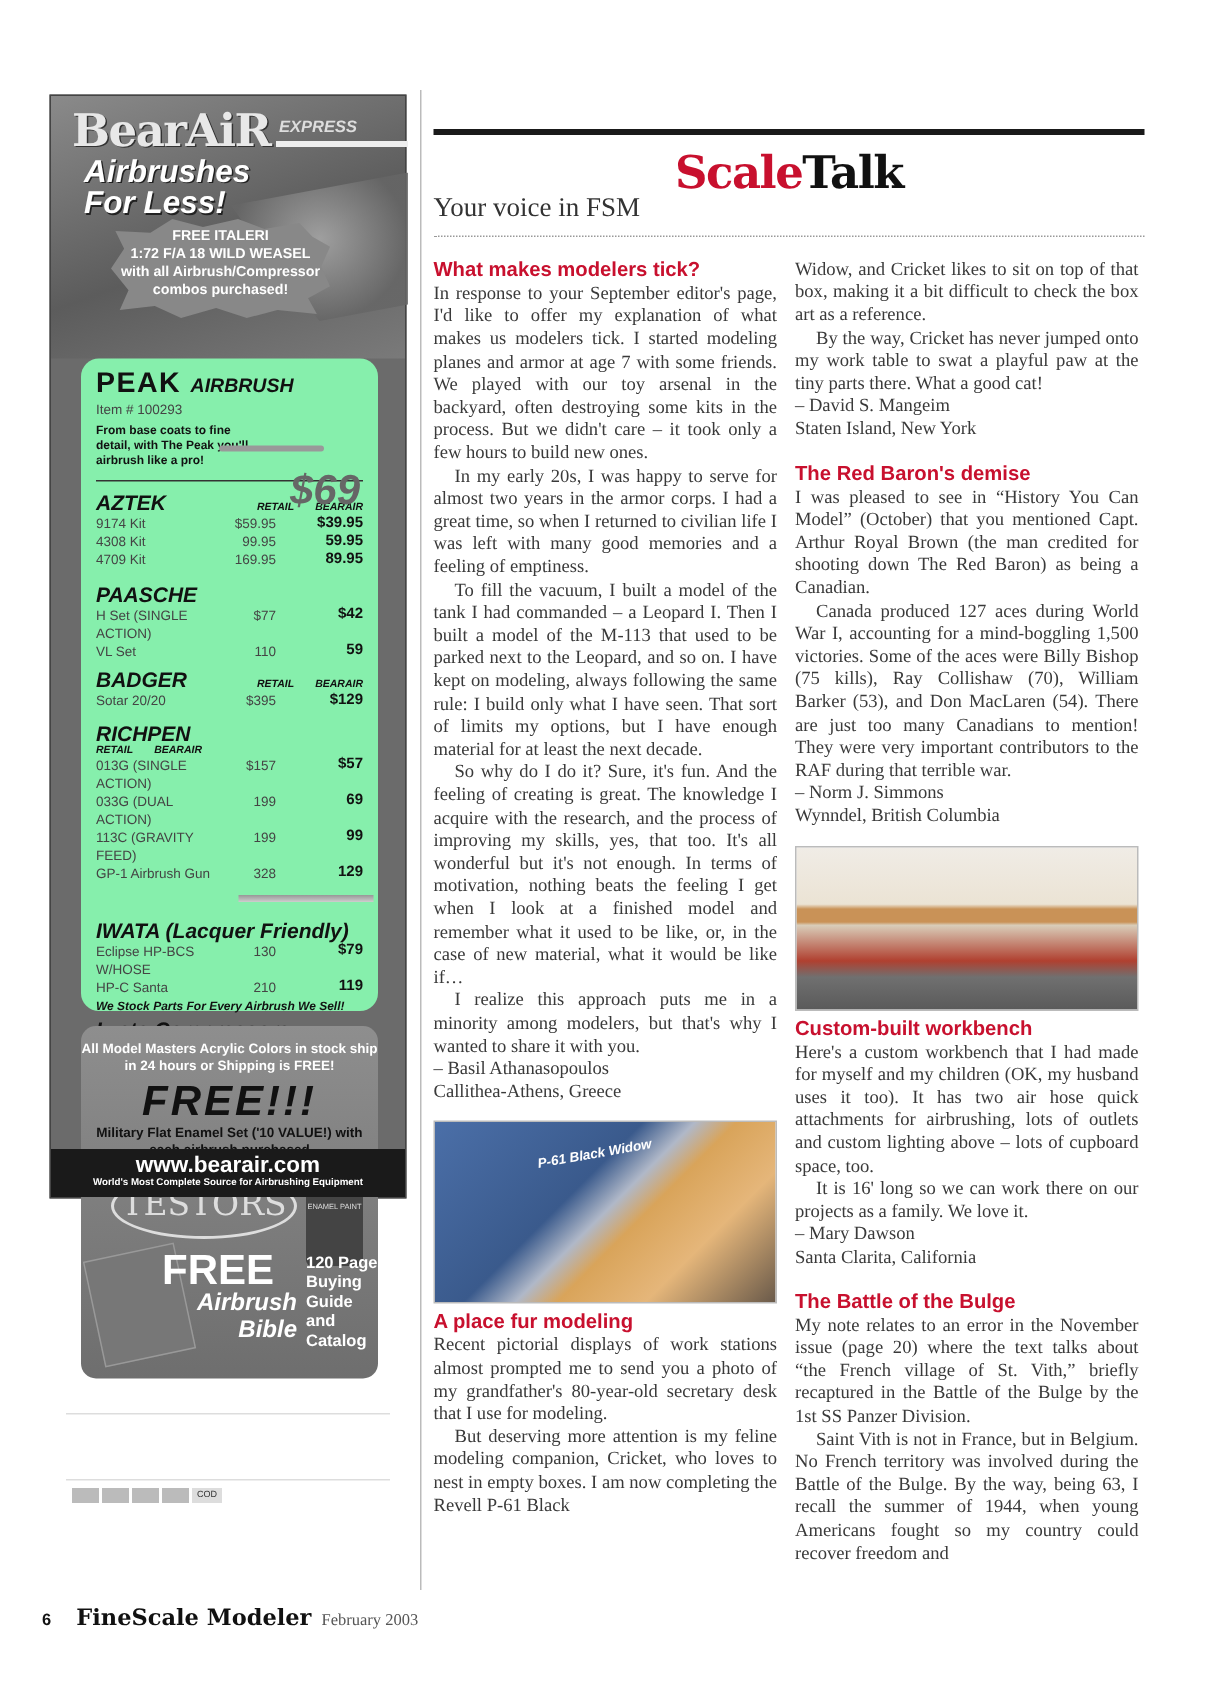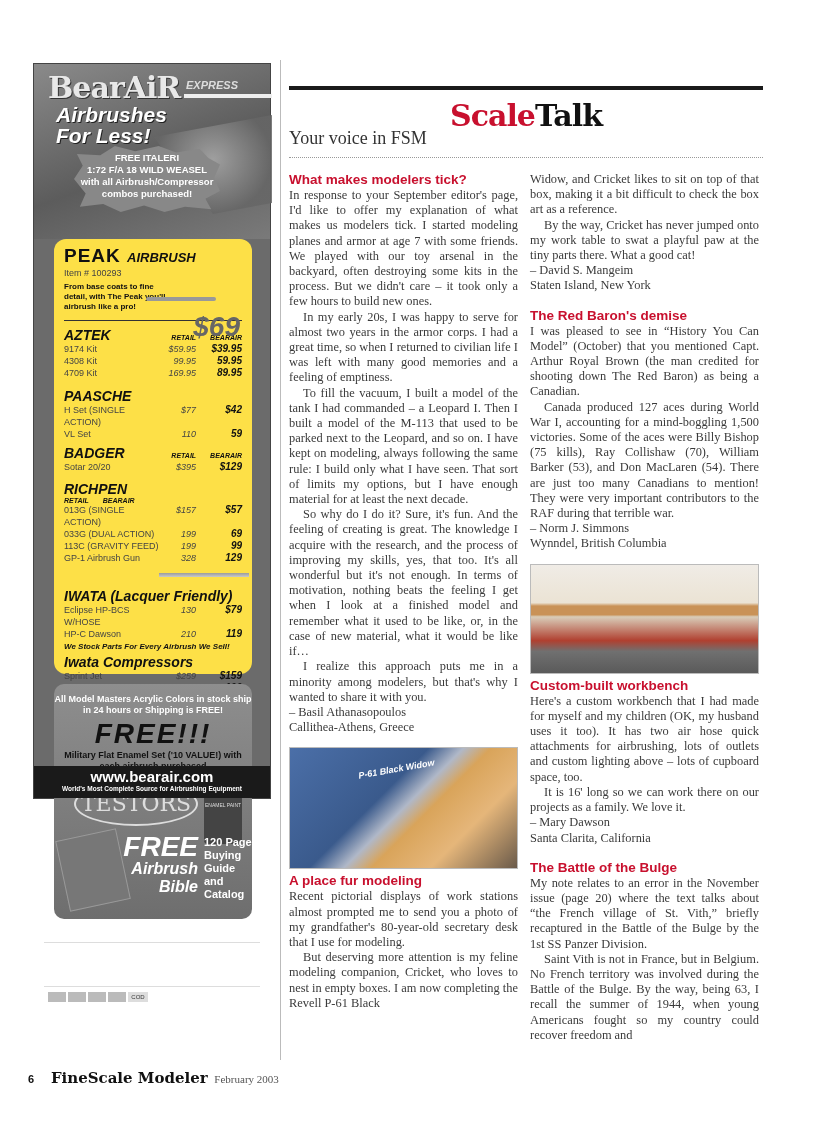--- a/index.html
+++ b/index.html
@@ -8,46 +8,46 @@
   
   .ad { position:absolute; left:33px; top:63px; width:238px; height:736px; background:#6b6b6b; border:1px solid #444; box-sizing:border-box; font-family:"Liberation Sans", sans-serif; color:#111; }
   .ad-header { height:175px; position:relative; background:linear-gradient(160deg,#8a8a8a 0%,#5c5c5c 55%,#7a7a7a 100%); }
   .logo { position:absolute; left:14px; top:6px; font-family:"DejaVu Serif", serif; font-size:30px; font-weight:bold; color:#e8e8e8; letter-spacing:-1px; text-shadow:1px 1px 0 #333; }
   .express { position:absolute; left:152px; top:15px; font-size:11px; font-weight:bold; font-style:italic; color:#ddd; }
   .express-bar { position:absolute; left:150px; top:30px; width:88px; height:4px; background:#eee; }
   .tagline { position:absolute; left:22px; top:40px; font-size:21px; font-weight:bold; font-style:italic; color:#fff; line-height:21px; text-shadow:1px 1px 0 #222; }
   .jet { position:absolute; left:120px; top:40px; width:118px; height:110px; background:radial-gradient(ellipse at 50% 50%,#aaa,#666 70%); clip-path:polygon(0 30%,100% 10%,100% 90%,50% 100%,20% 60%); opacity:.85; }
   .starburst { position:absolute; left:40px; top:82px; width:146px; height:66px; background:#888; clip-path:polygon(0 50%,6% 30%,2% 12%,18% 14%,28% 0,42% 8%,58% 0,70% 10%,86% 4%,92% 18%,100% 28%,96% 48%,100% 68%,90% 80%,94% 96%,76% 92%,62% 100%,48% 90%,32% 100%,20% 88%,4% 92%,8% 72%); }
   .starburst-text { position:absolute; left:38px; top:88px; width:150px; text-align:center; font-size:9.5px; font-weight:bold; color:#fff; line-height:12px; }
-  .panel { position:absolute; left:20px; width:198px; background:#fde047; border-radius:12px; }
+  .panel { position:absolute; left:20px; width:198px; background:#86efac; border-radius:12px; }
   .panel1 { top:148px; height:460px; padding:0 10px; box-sizing:border-box; }
   .peak { margin-top:6px; font-size:19px; font-weight:bold; letter-spacing:1px; }
   .peak i { font-size:13px; letter-spacing:0; }
   .peak-item { font-size:9px; color:#444; margin-top:1px; }
   .peak-desc { font-size:8px; font-weight:bold; line-height:10px; margin-top:4px; width:115px; }
   .peak-price { position:absolute; right:12px; top:72px; font-size:28px; font-weight:bold; font-style:italic; color:#666; }
   .brush1 { position:absolute; left:92px; top:58px; width:70px; height:4px; background:#999; border-radius:2px; }
   .divider { height:1px; background:#333; margin:8px 0 6px; }
   .brand { font-size:14px; font-weight:bold; font-style:italic; display:flex; justify-content:space-between; align-items:baseline; margin-top:5px; }
   .brand .cols { font-size:7px; display:flex; gap:14px; }
   .row { display:flex; justify-content:space-between; font-size:9px; line-height:12px; color:#444; }
-  .row .r { display:flex; gap:12px;font-style:italic; }
+  .row .r { display:flex; gap:24px; }
   .row .ret { width:36px; text-align:right; }
   .row .bear { width:34px; text-align:right; font-weight:bold; color:#111; font-size:10px; }
   .note { font-size:8px; font-weight:bold; font-style:italic; margin-top:2px; line-height:9px; }
   .brush-img { height:22px; margin-left:95px; width:90px; background:linear-gradient(180deg,transparent 40%,#999 40%,#ccc 60%,transparent 60%); }
   .promo { position:absolute; left:20px; top:615px; width:198px; height:300px; background:linear-gradient(180deg,#8e8e8e,#6e6e6e); border-radius:10px; text-align:center; color:#fff; }
   .promo-l1 { font-size:9px; font-weight:bold; margin-top:10px; line-height:11px; }
   .free { font-size:28px; font-weight:bold; font-style:italic; color:#111; letter-spacing:2px; margin-top:2px; }
   .promo-l2 { font-size:9px; font-weight:bold; color:#111; line-height:11px; }
   .testors { margin:10px auto 0 20px; width:120px; height:40px; border:2px solid #ddd; border-radius:50%; font-family:"DejaVu Serif", serif; font-size:22px; color:#ddd; line-height:40px; }
   .jar { position:absolute; right:10px; top:100px; width:38px; height:60px; background:#444; border-radius:4px; font-size:5px; color:#ddd; padding-top:18px; box-sizing:border-box; }
   .bible { position:absolute; left:0; top:160px; width:198px; height:80px; }
   .bible-book { position:absolute; left:8px; top:0; width:60px; height:70px; background:#777; transform:rotate(-12deg); border:1px solid #999; }
-  .bible-free { position:absolute; left:54px; top:0; font-size:28px; font-weight:bold; font-style:italic; color:#fff; line-height:26px; text-align:right; width:90px; }
+  .bible-free { position:absolute; left:54px; top:0; font-size:28px; font-weight:bold; color:#fff; line-height:26px; text-align:left; width:90px; }
   .bible-sub { position:absolute; left:42px; top:26px; font-size:16px; font-weight:bold; font-style:italic; color:#fff; line-height:18px; text-align:right; width:102px; }
   .bible-right { position:absolute; left:150px; top:2px; font-size:11px; font-weight:bold; color:#fff; line-height:13px; text-align:left; }
   .phone-area { position:absolute; left:0; top:908px; width:236px; text-align:center; color:#fff; }
   .phone-big { font-size:22px; font-weight:bold; letter-spacing:-1px; }
   .phone-big small { font-size:7px; letter-spacing:0; font-weight:bold; }
   .phone-sub { font-size:10px; font-weight:bold; margin-top:-2px; }
   .pay { position:absolute; left:14px; top:956px; display:flex; gap:2px; align-items:center; }
   .card { width:18px; height:10px; background:#bbb; }
   .card.cod { width:20px; background:#ddd; font-size:6px; color:#333; text-align:center; line-height:10px; }
   .hours { font-size:6px; color:#fff; margin-left:8px; font-weight:bold; }
@@ -221,21 +221,21 @@
         <span>IWATA (Lacquer Friendly)</span>
       </div>
     <div class="row">
         <span>Eclipse HP-BCS W/HOSE</span>
         <span class="r">
           <span class="ret">130</span>
           <span class="bear">$79</span>
         </span>
       </div>
     <div class="row">
-        <span>HP-C Dawson</span>
+        <span>HP-C Santa</span>
         <span class="r">
           <span class="ret">210</span>
           <span class="bear">119</span>
         </span>
       </div>
     <div class="note">We Stock Parts For Every Airbrush We Sell!</div>
 
     <div class="brand" style="margin-top:3px;">
         <span>Iwata Compressors</span>
       </div>

